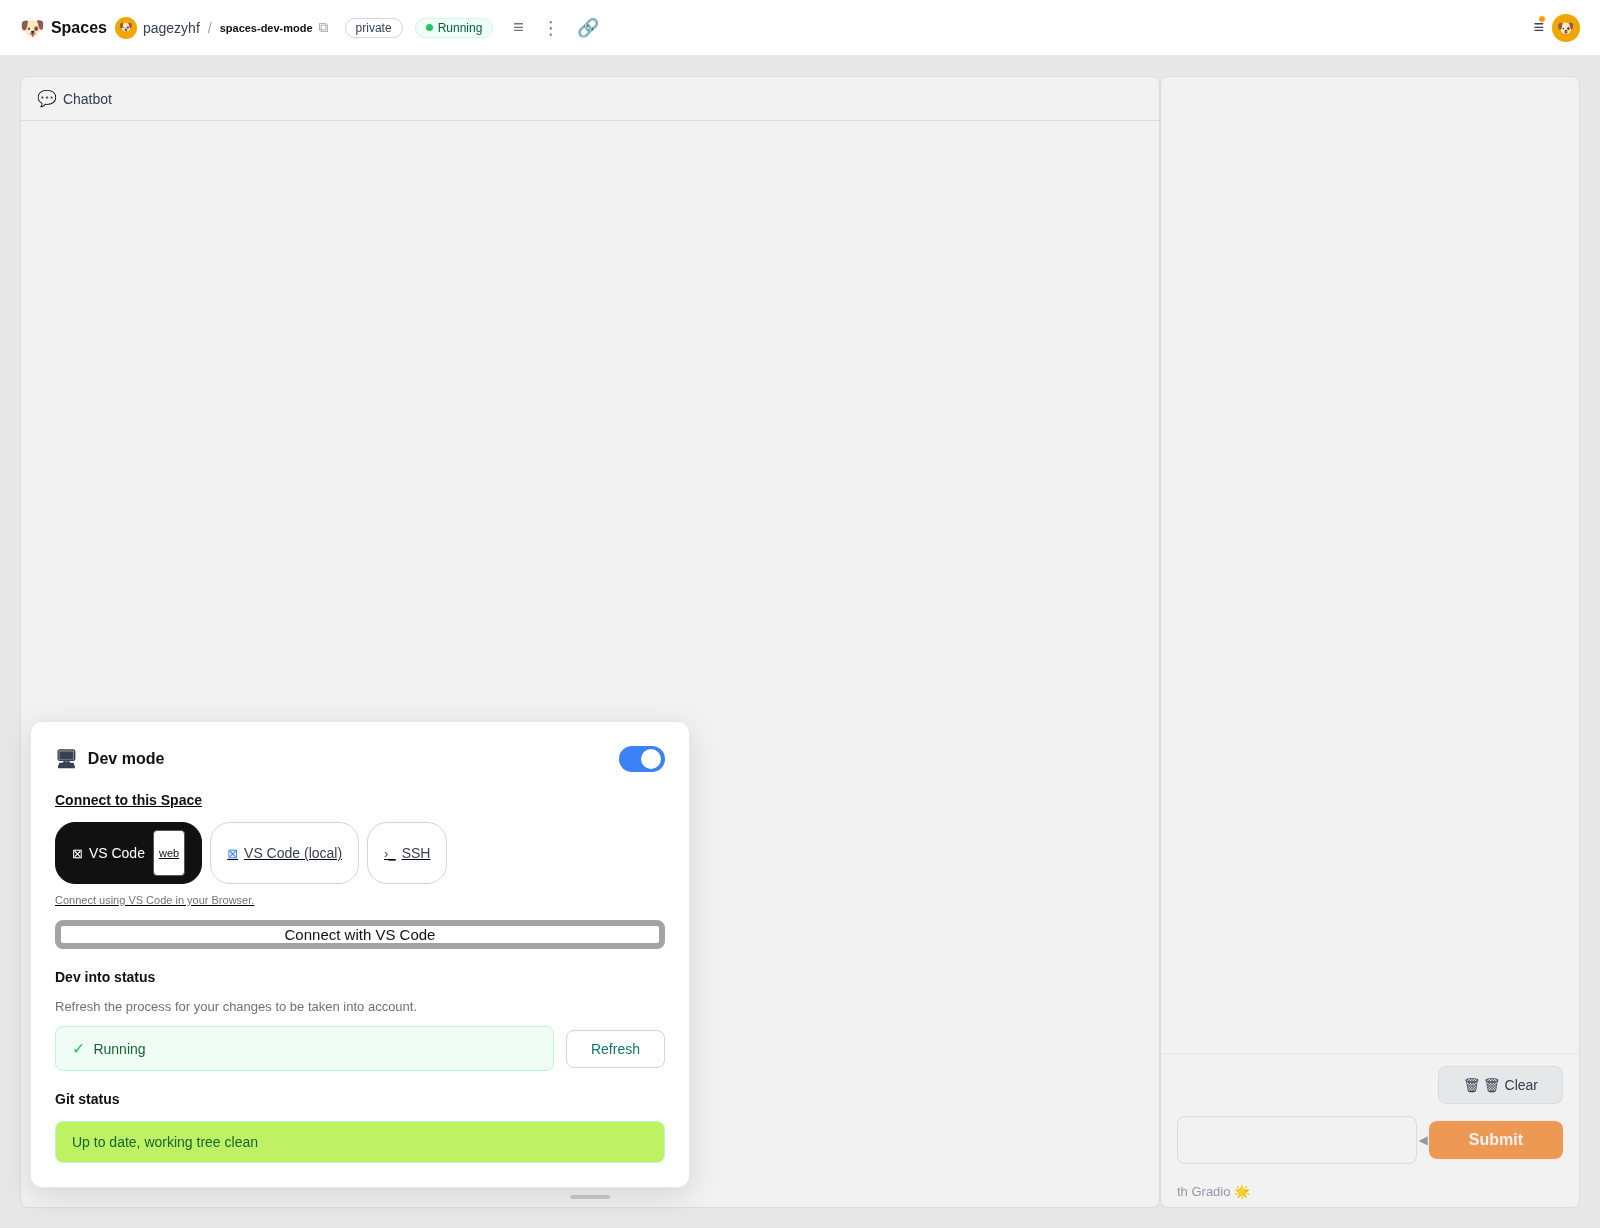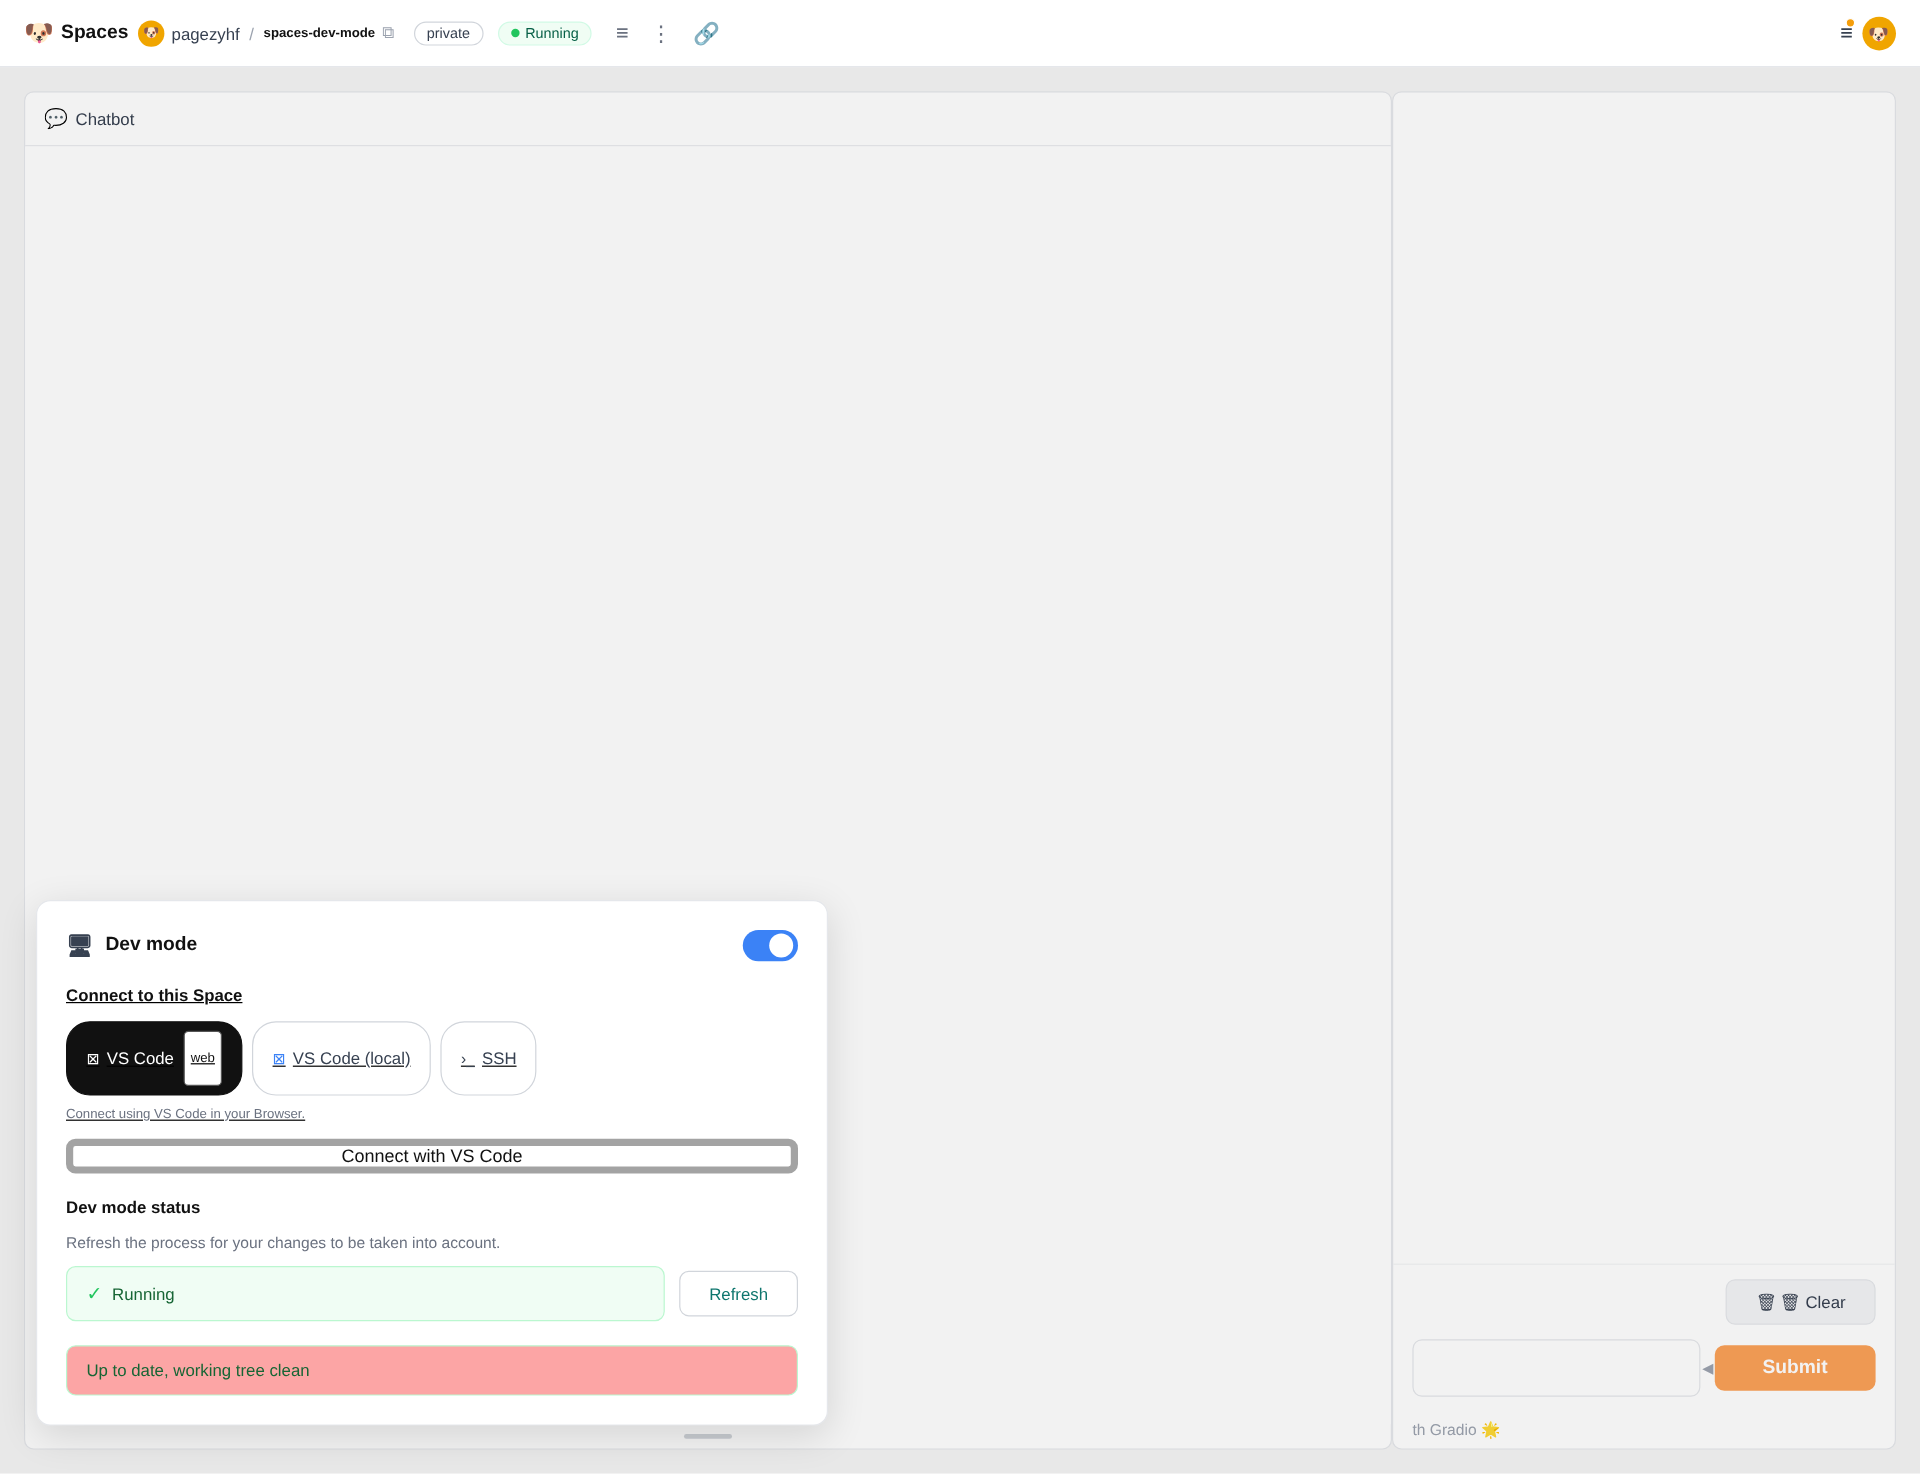--- a/index.html
+++ b/index.html
@@ -123,21 +123,21 @@
     .check-icon { color: #22c55e; font-size: 16px; }
     .refresh-btn {
       padding: 10px 24px; background: #fff; border: 1px solid #d1d5db;
       border-radius: 8px; font-size: 14px; color: #0f766e; cursor: pointer;
       font-weight: 500; white-space: nowrap;
     }
 
     
     .git-section { }
     .git-status-box {
-      padding: 12px 16px; background: #fca5a5; border: 1px solid #bbf7d0;
+      padding: 12px 16px; background: #bef264; border: 1px solid #bbf7d0;
       border-radius: 8px; font-size: 14px; color: #166534;
     }
     .partial-btn-gray {
       padding: 10px 28px; background: #f3f4f6; border: 1px solid #e5e7eb;
       border-radius: 8px; font-size: 14px; color: #374151; cursor: pointer;
     }
   </style>
 </head>
 <body>
 
@@ -244,32 +244,33 @@
         <button class="tab-btn">
           <span style="font-size:13px;">›_</span>
           <span>SSH</span>
         </button>
       </div>
       <p class="connect-desc">Connect using VS Code in your Browser.</p>
       <button class="connect-btn">Connect with VS Code</button>
     </div>
 
     <div class="status-section">
-      <div class="section-title">Dev mode status</div>
+      <div class="section-title">Dev into status</div>
       <p class="status-desc">Refresh the process for your changes to be taken into account.</p>
       <div class="status-row">
         <div class="status-running">
           <span class="check-icon">✓</span>
           <span>Running</span>
         </div>
         <button class="refresh-btn">Refresh</button>
       </div>
     </div>
 
     <div class="git-section">
+      <div class="section-title">Git status</div>
       <div class="git-status-box">
         <span>Up to date, working tree clean</span>
       </div>
     </div>
 
   </div>
 
 </div>
 
 </body></html>

